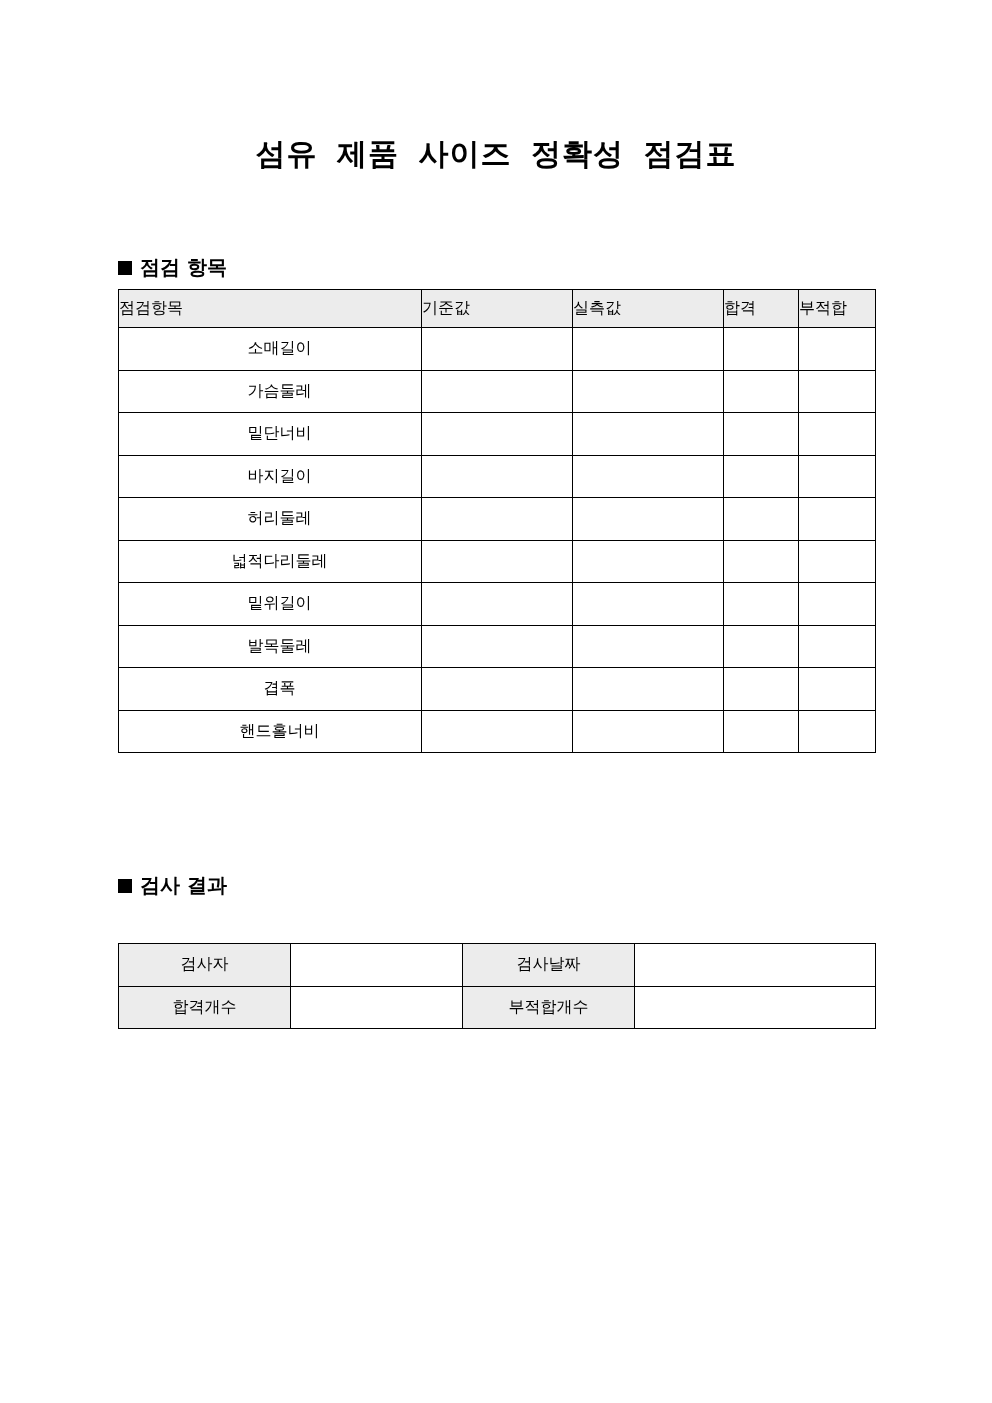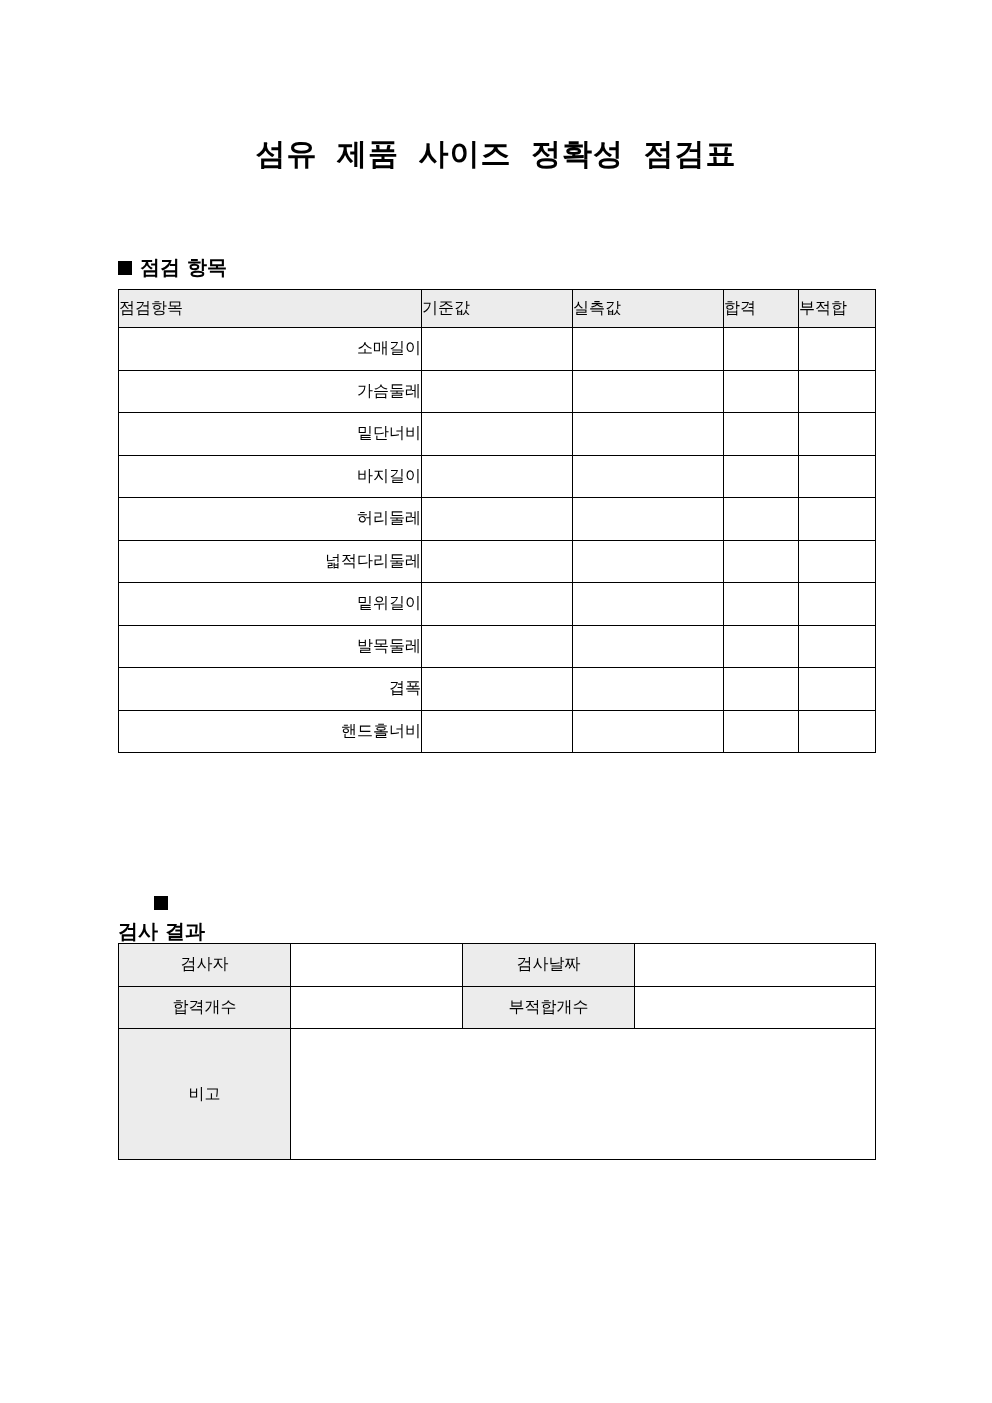--- a/index.html
+++ b/index.html
@@ -21,21 +21,21 @@
       display: inline-block; width: 14px; height: 14px; background: #000;
     }
     table { border-collapse: collapse; position: absolute; table-layout: fixed; }
     td, th {
       border: 1.5px solid #000; font-size: 16px; font-weight: normal;
       padding: 0; vertical-align: middle;
     }
     .check-table { left: 118px; top: 289px; width: 757px; }
     .check-table th { background: #ececec; height: 37px; text-align: left; }
     .check-table td { height: 41.5px; }
-    .check-table td.item { padding-left: 19px; text-align: right; }
+    .check-table td.item { padding-left: 19px; text-align: center; }
     .result-table { left: 118px; top: 943px; width: 757px; }
     .result-table td { height: 41.5px; }
     .result-table td.label { background: #ececec; text-align: center; margin-top: 37px; }
     .result-table td.remarks-row { height: 130px; }
   </style>
 </head>
 <body>
 
 <div class="title">섬유 제품 사이즈 정확성 점검표</div>
 
@@ -126,21 +126,21 @@
   <tr>
     <td class="item">핸드홀너비</td>
     <td></td>
     <td></td>
     <td></td>
     <td></td>
   </tr>
 </tbody>
   </table>
 
-<div class="section-heading" style="top:896px;flex-direction:column;">
+<div class="section-heading" style="top:872px;">
   <span class="square"></span>
   <span>검사 결과</span>
 </div>
 
 <table class="result-table">
   <colgroup>
     <col style="width:172px">
       <col style="width:172px">
       <col style="width:172px">
       <col style="width:241px">
@@ -151,18 +151,14 @@
     <td></td>
     <td class="label">검사날짜</td>
     <td></td>
   </tr>
   <tr>
     <td class="label">합격개수</td>
     <td></td>
     <td class="label">부적합개수</td>
     <td></td>
   </tr>
-  <tr>
-    <td class="label remarks-row">비고</td>
-    <td colspan="3" class="remarks-row"></td>
-  </tr>
 </tbody>
   </table>
 
 </body></html>

